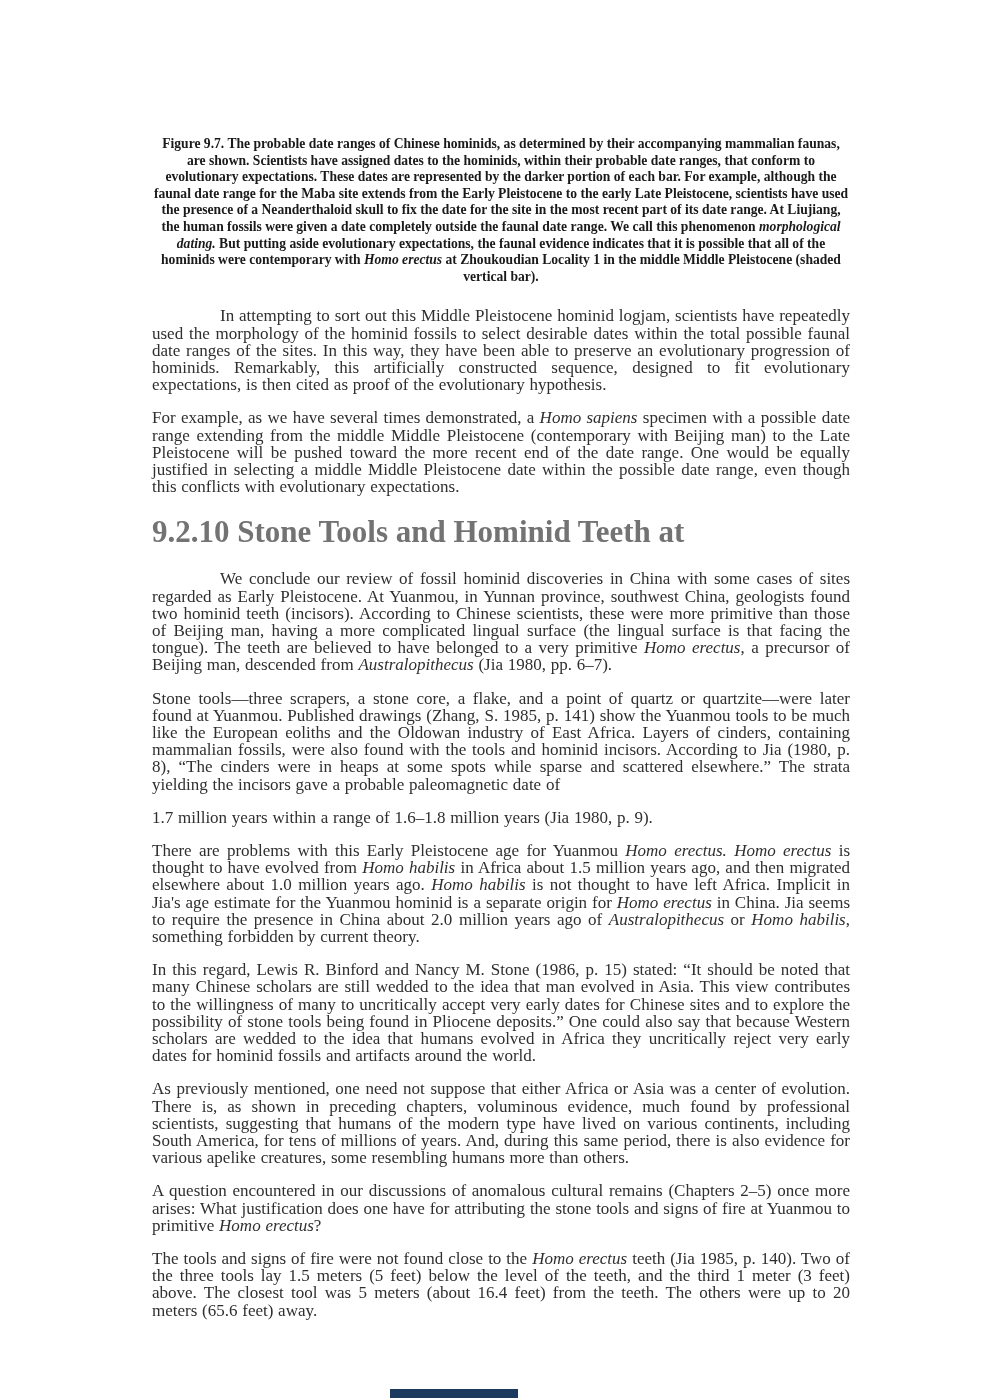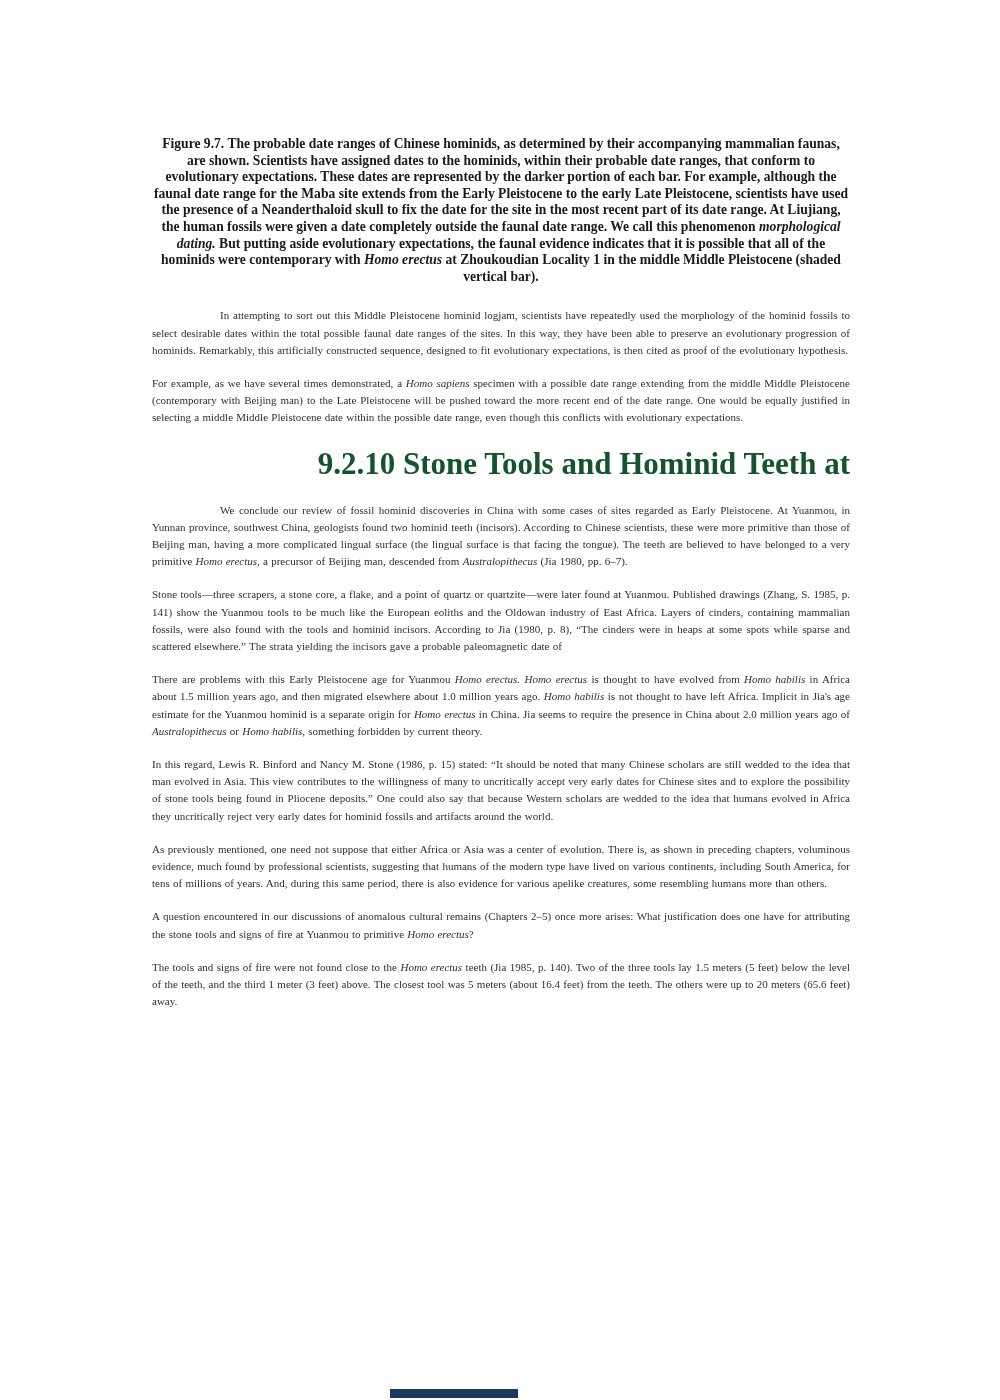--- a/index.html
+++ b/index.html
@@ -26,35 +26,35 @@
   .caption {
     font-weight: bold;
     font-size: 13.6px;
     line-height: 16.6px;
     text-align: center;
     color: #1a1a1a;
     margin: 0 0 22px 0;
   }
   .caption i { font-style: italic; }
   .para {
-    font-size: 11px;
+    font-size: 17px;
     line-height: 17.2px;
     text-align: justify;
     color: #2f2f2f;
     margin: 0 0 16px 0;
     word-spacing: 0.5px;
   }
   .para.indent { text-indent: 68px; }
   .para i { }
   .heading {
     font-weight: bold;
     font-size: 31px;
     line-height: 41px;
-    text-align: right;
-    color: #14532d;
+    text-align: left;
+    color: #737373;
     margin: 12px 0 18px 0;
   }
   .bottom-bar {
     position: absolute;
     left: 390px;
     top: 1389px;
     width: 128px;
     height: 9px;
     background: #1c3a5e;
   }
@@ -72,20 +72,21 @@
         <div class="para">For example, as we have several times demonstrated, a <i>Homo sapiens</i> specimen with a possible date range extending from the middle Middle Pleistocene (contemporary with Beijing man) to the Late Pleistocene will be pushed toward the more recent end of the date range. One would be equally justified in selecting a middle Middle Pleistocene date within the possible date range, even though this conflicts with evolutionary expectations.</div>
       </div>
 
     <div class="heading">
       <div>9.2.10 Stone Tools and Hominid Teeth at</div>
     </div>
 
     <div>
         <div class="para indent">We conclude our review of fossil hominid discoveries in China with some cases of sites regarded as Early Pleistocene. At Yuanmou, in Yunnan province, southwest China, geologists found two hominid teeth (incisors). According to Chinese scientists, these were more primitive than those of Beijing man, having a more complicated lingual surface (the lingual surface is that facing the tongue). The teeth are believed to have belonged to a very primitive <i>Homo erectus</i>, a precursor of Beijing man, descended from <i>Australopithecus</i> (Jia 1980, pp. 6–7).</div>
         <div class="para">Stone tools—three scrapers, a stone core, a flake, and a point of quartz or quartzite—were later found at Yuanmou. Published drawings (Zhang, S. 1985, p. 141) show the Yuanmou tools to be much like the European eoliths and the Oldowan industry of East Africa. Layers of cinders, containing mammalian fossils, were also found with the tools and hominid incisors. According to Jia (1980, p. 8), “The cinders were in heaps at some spots while sparse and scattered elsewhere.” The strata yielding the incisors gave a probable paleomagnetic date of</div>
+        <div class="para">1.7 million years within a range of 1.6–1.8 million years (Jia 1980, p. 9).</div>
         <div class="para">There are problems with this Early Pleistocene age for Yuanmou <i>Homo erectus.</i> <i>Homo erectus</i> is thought to have evolved from <i>Homo habilis</i> in Africa about 1.5 million years ago, and then migrated elsewhere about 1.0 million years ago. <i>Homo habilis</i> is not thought to have left Africa. Implicit in Jia's age estimate for the Yuanmou hominid is a separate origin for <i>Homo erectus</i> in China. Jia seems to require the presence in China about 2.0 million years ago of <i>Australopithecus</i> or <i>Homo habilis</i>, something forbidden by current theory.</div>
         <div class="para">In this regard, Lewis R. Binford and Nancy M. Stone (1986, p. 15) stated: “It should be noted that many Chinese scholars are still wedded to the idea that man evolved in Asia. This view contributes to the willingness of many to uncritically accept very early dates for Chinese sites and to explore the possibility of stone tools being found in Pliocene deposits.” One could also say that because Western scholars are wedded to the idea that humans evolved in Africa they uncritically reject very early dates for hominid fossils and artifacts around the world.</div>
         <div class="para">As previously mentioned, one need not suppose that either Africa or Asia was a center of evolution. There is, as shown in preceding chapters, voluminous evidence, much found by professional scientists, suggesting that humans of the modern type have lived on various continents, including South America, for tens of millions of years. And, during this same period, there is also evidence for various apelike creatures, some resembling humans more than others.</div>
         <div class="para">A question encountered in our discussions of anomalous cultural remains (Chapters 2–5) once more arises: What justification does one have for attributing the stone tools and signs of fire at Yuanmou to primitive <i>Homo erectus</i>?</div>
         <div class="para">The tools and signs of fire were not found close to the <i>Homo erectus</i> teeth (Jia 1985, p. 140). Two of the three tools lay 1.5 meters (5 feet) below the level of the teeth, and the third 1 meter (3 feet) above. The closest tool was 5 meters (about 16.4 feet) from the teeth. The others were up to 20 meters (65.6 feet) away.</div>
       </div>
 
   </div>
 
   <div class="bottom-bar"></div>

